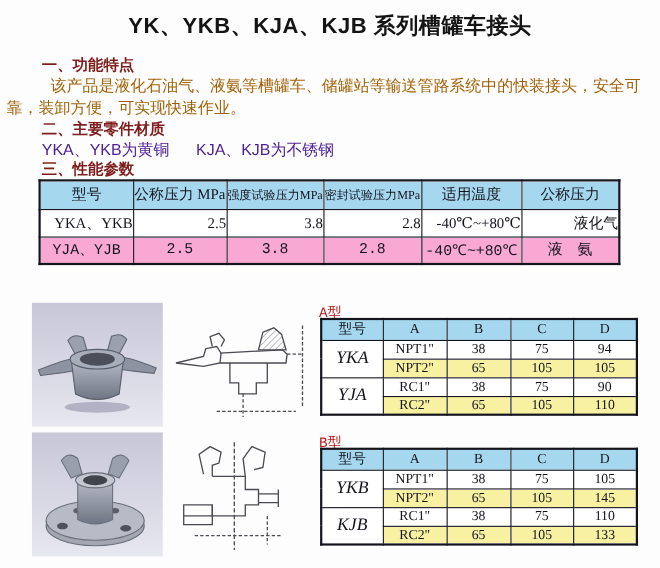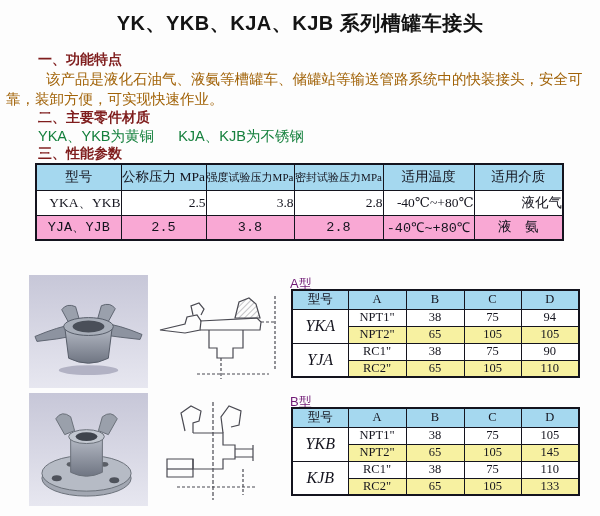--- a/index.html
+++ b/index.html
@@ -8,35 +8,35 @@
   .page { position:relative; width:600px; height:516px; overflow:hidden; background:#fdfdfd; }
 
   .title { position:absolute; top:10px; left:0; width:600px; text-align:center;
            font-size:20px; font-weight:bold; color:#141414; letter-spacing:0.5px; }
 
   .sec-head { position:absolute; left:38px; font-size:14px; font-weight:bold; color:#7f1d1d; }
   .sh1 { top:51px; } .sh2 { top:109px; } .sh3 { top:145px; } .sh4 { top:248px; }
 
   .para { position:absolute; left:6px; top:69px; width:588px; font-size:14.5px; color:#a16207;
           line-height:20px; text-indent:40px; }
-  .materials { position:absolute; left:38px; top:127px; font-size:14.5px; color:#15803d; white-space:pre; }
+  .materials { position:absolute; left:38px; top:127px; font-size:14.5px; color:#4c1d95; white-space:pre; }
 
   table { border-collapse:collapse; table-layout:fixed; text-align:center;
           font-family:"Liberation Serif","DejaVu Serif",serif; color:#14141e; }
   th, td { border:1.6px solid #14141e; overflow:hidden; font-weight:normal; }
 
   .perf { position:absolute; left:35px; top:163px; width:527px; border:2px solid #14141e; }
   .perf th { height:26px; background:#a5d8ef; font-size:13.5px; }
   .perf th.small { font-size:11px; }
   .perf td { height:25px; font-size:13.5px; }
   .row-yellow td { background:#f9a8d4;font-family:Liberation Mono, monospace; }
   .row-white  td { background:#ffffff;text-align:right; }
 
-  .dim-label { position:absolute; left:290px; font-size:13px; color:#701a75;
-               font-family:Liberation Sans, sans-serif; }
+  .dim-label { position:absolute; left:290px; font-size:13px; color:#b91c1c;
+               font-family:Liberation Mono, monospace; }
   .dlA { top:275px; } .dlB { top:393px; }
   .dim { position:absolute; left:291px; width:287px; border:2px solid #14141e; }
   .dimA { top:289px; } .dimB { top:407px; }
   .dim th { height:19px; background:#a5d8ef; font-size:12.5px; }
   .dim td { height:17px; font-size:12.5px; }
   .dim td.model { background:#ffffff; font-size:16px;font-style:italic; }
   .dim tr.yellow td { background:#f7f1a1; }
   .dim tr.white td { background:#ffffff; }
 
   .photo { position:absolute; left:28px; width:121px; height:113px; }
@@ -69,21 +69,21 @@
         <col style="width:91px">
         <col style="width:89px">
       </colgroup>
     <tbody>
         <tr>
       <th>型号</th>
       <th>公称压力 MPa</th>
       <th class="small">强度试验压力MPa</th>
       <th class="small">密封试验压力MPa</th>
       <th>适用温度</th>
-      <th>适用介质</th>
+      <th>公称压力</th>
     </tr>
     <tr class="row-white">
       <td>YKA、YKB</td>
       <td>2.5</td>
       <td>3.8</td>
       <td>2.8</td>
       <td>-40℃~+80℃</td>
       <td>液化气</td>
     </tr>
     <tr class="row-yellow">

